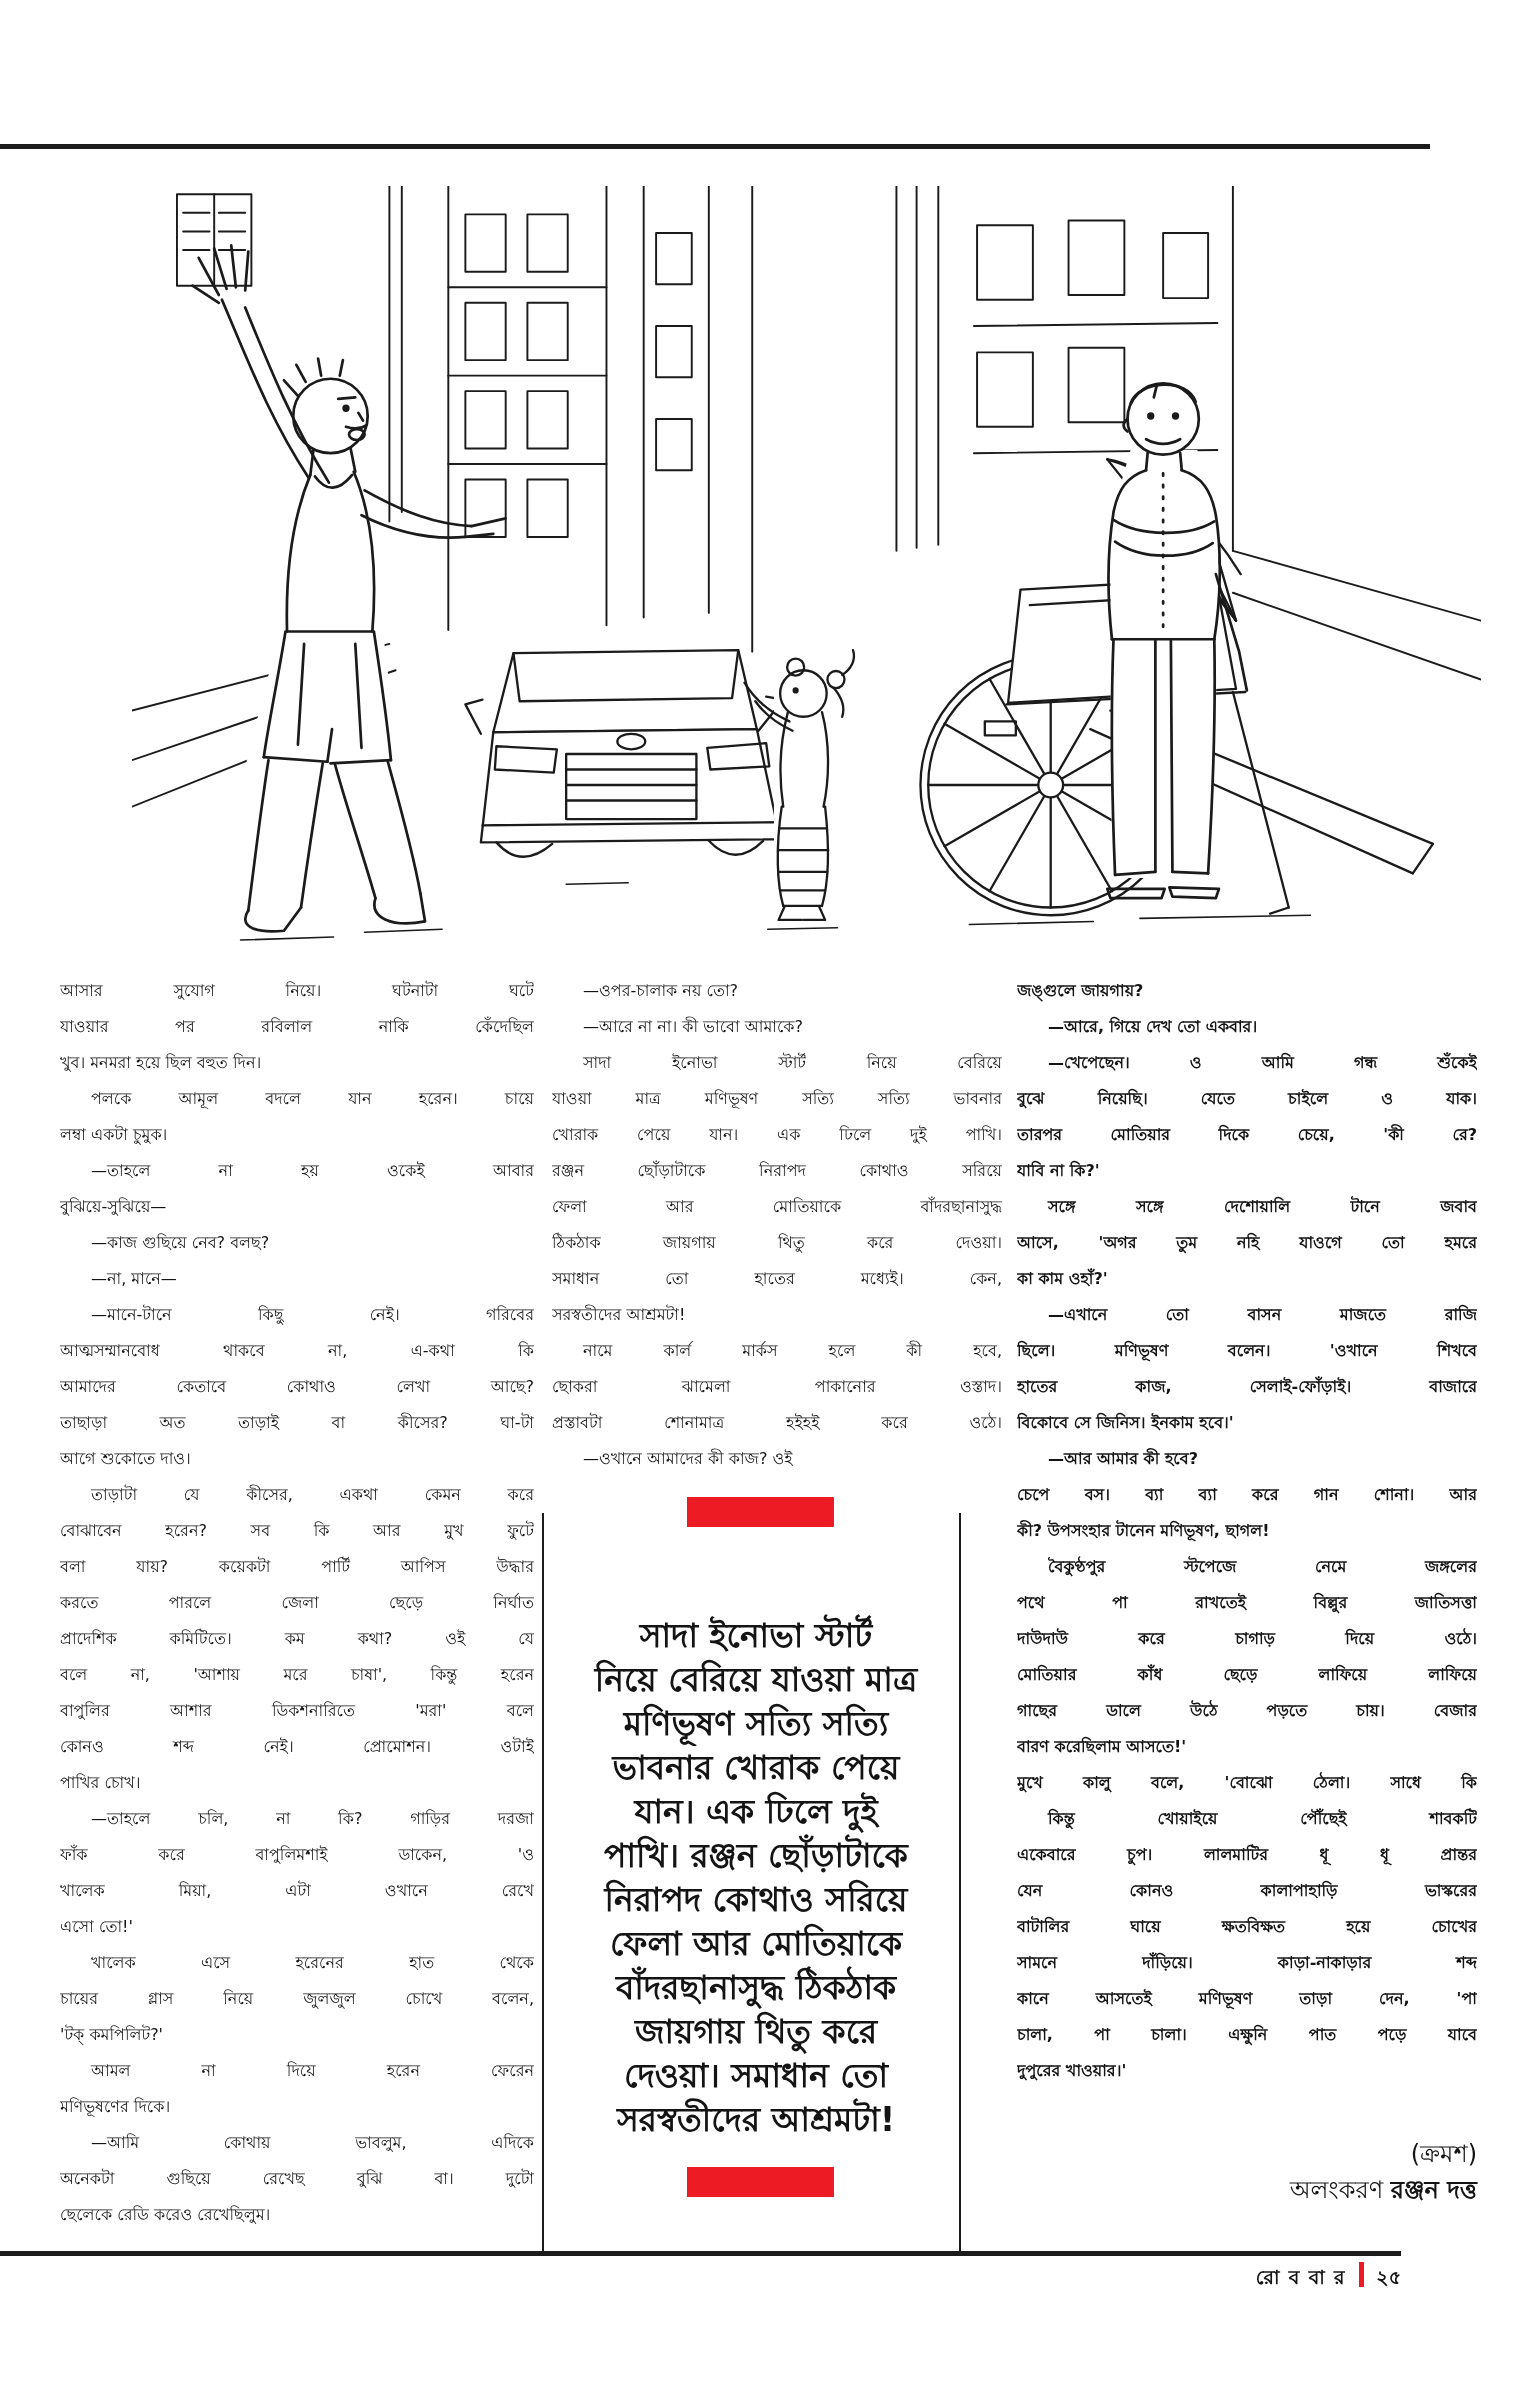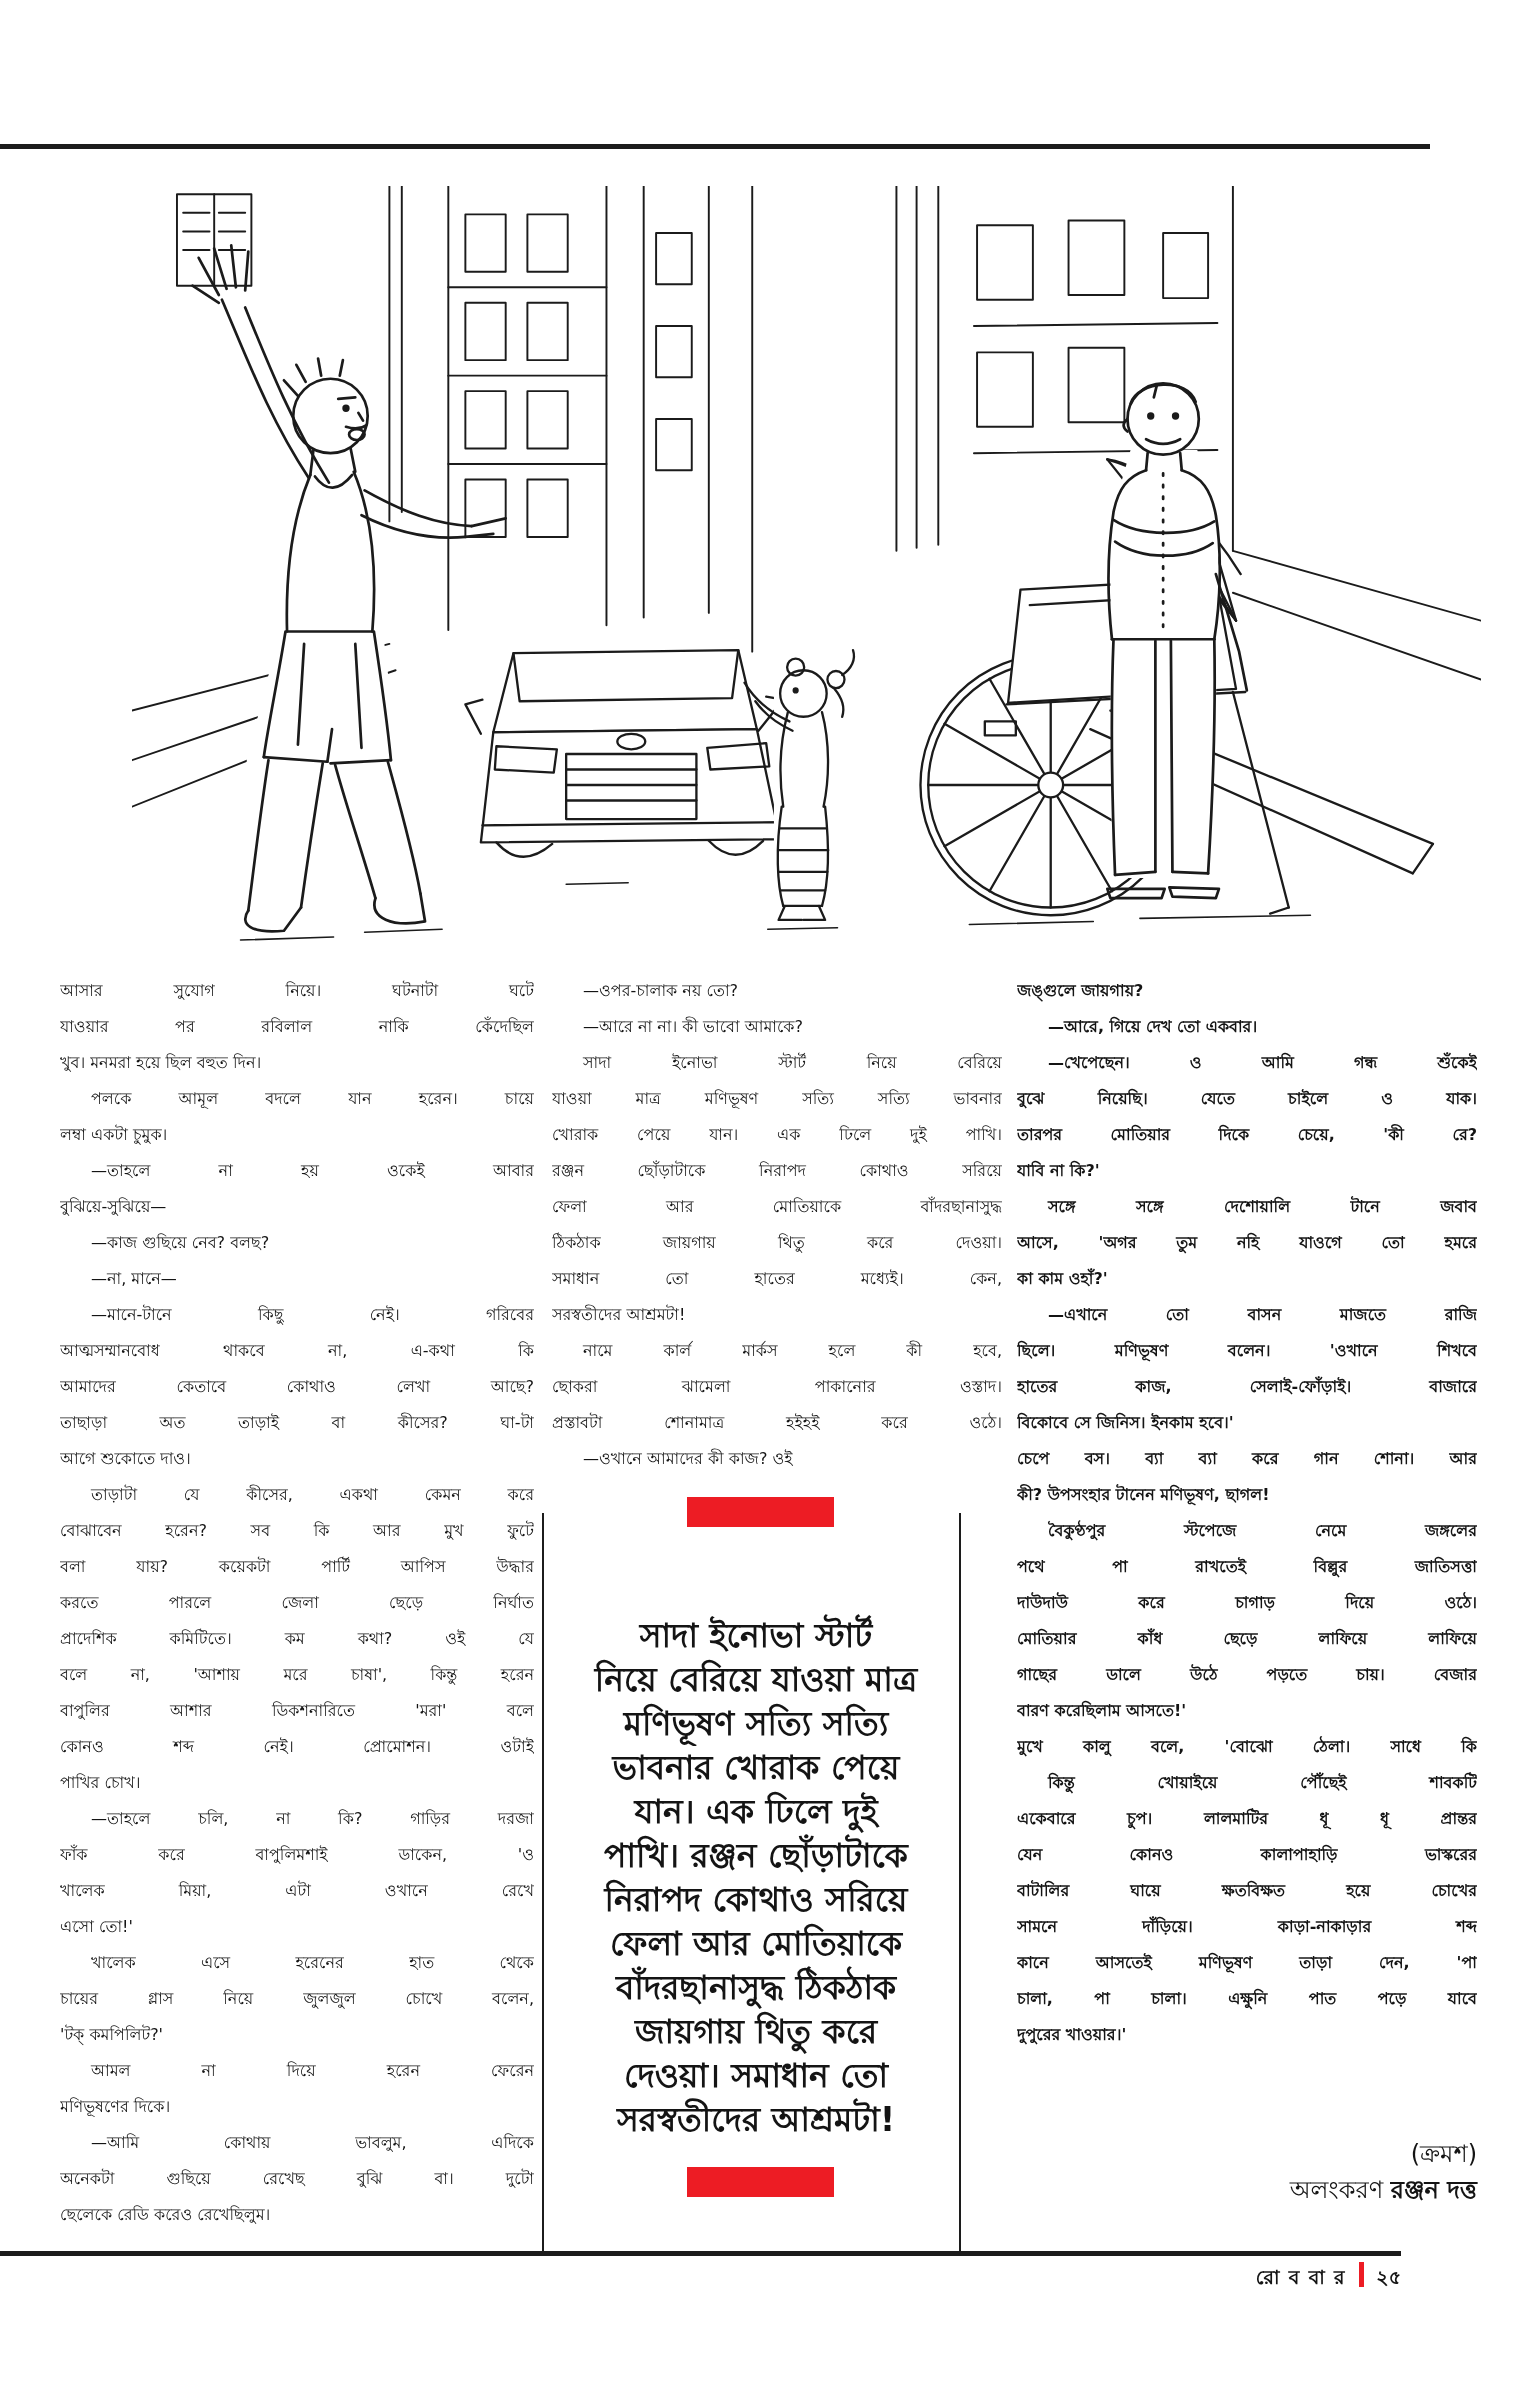--- a/index.html
+++ b/index.html
@@ -337,20 +337,21 @@
       <div class="line">বুঝে নিয়েছি। যেতে চাইলে ও যাক।</div>
       <div class="line">তারপর মোতিয়ার দিকে চেয়ে, 'কী রে?</div>
       <div class="line end">যাবি না কি?'</div>
       <div class="line indent">সঙ্গে সঙ্গে দেশোয়ালি টানে জবাব</div>
       <div class="line">আসে, 'অগর তুম নহি যাওগে তো হমরে</div>
       <div class="line end">কা কাম ওহাঁ?'</div>
       <div class="line indent">—এখানে তো বাসন মাজতে রাজি</div>
       <div class="line">ছিলে। মণিভূষণ বলেন। 'ওখানে শিখবে</div>
       <div class="line">হাতের কাজ, সেলাই-ফোঁড়াই। বাজারে</div>
       <div class="line end">বিকোবে সে জিনিস। ইনকাম হবে।'</div>
+      <div class="line indent end">—আর আমার কী হবে?</div>
       <div class="line">চেপে বস। ব্যা ব্যা করে গান শোনা। আর</div>
       <div class="line end">কী? উপসংহার টানেন মণিভূষণ, ছাগল!</div>
       <div class="line indent">বৈকুণ্ঠপুর স্টপেজে নেমে জঙ্গলের</div>
       <div class="line">পথে পা রাখতেই বিল্লুর জাতিসত্তা</div>
       <div class="line">দাউদাউ করে চাগাড় দিয়ে ওঠে।</div>
       <div class="line">মোতিয়ার কাঁধ ছেড়ে লাফিয়ে লাফিয়ে</div>
       <div class="line">গাছের ডালে উঠে পড়তে চায়। বেজার</div>
       <div class="line end">বারণ করেছিলাম আসতে!'</div>
       <div class="line">মুখে কালু বলে, 'বোঝো ঠেলা। সাধে কি</div>
       <div class="line indent">কিন্তু খোয়াইয়ে পৌঁছেই শাবকটি</div>

